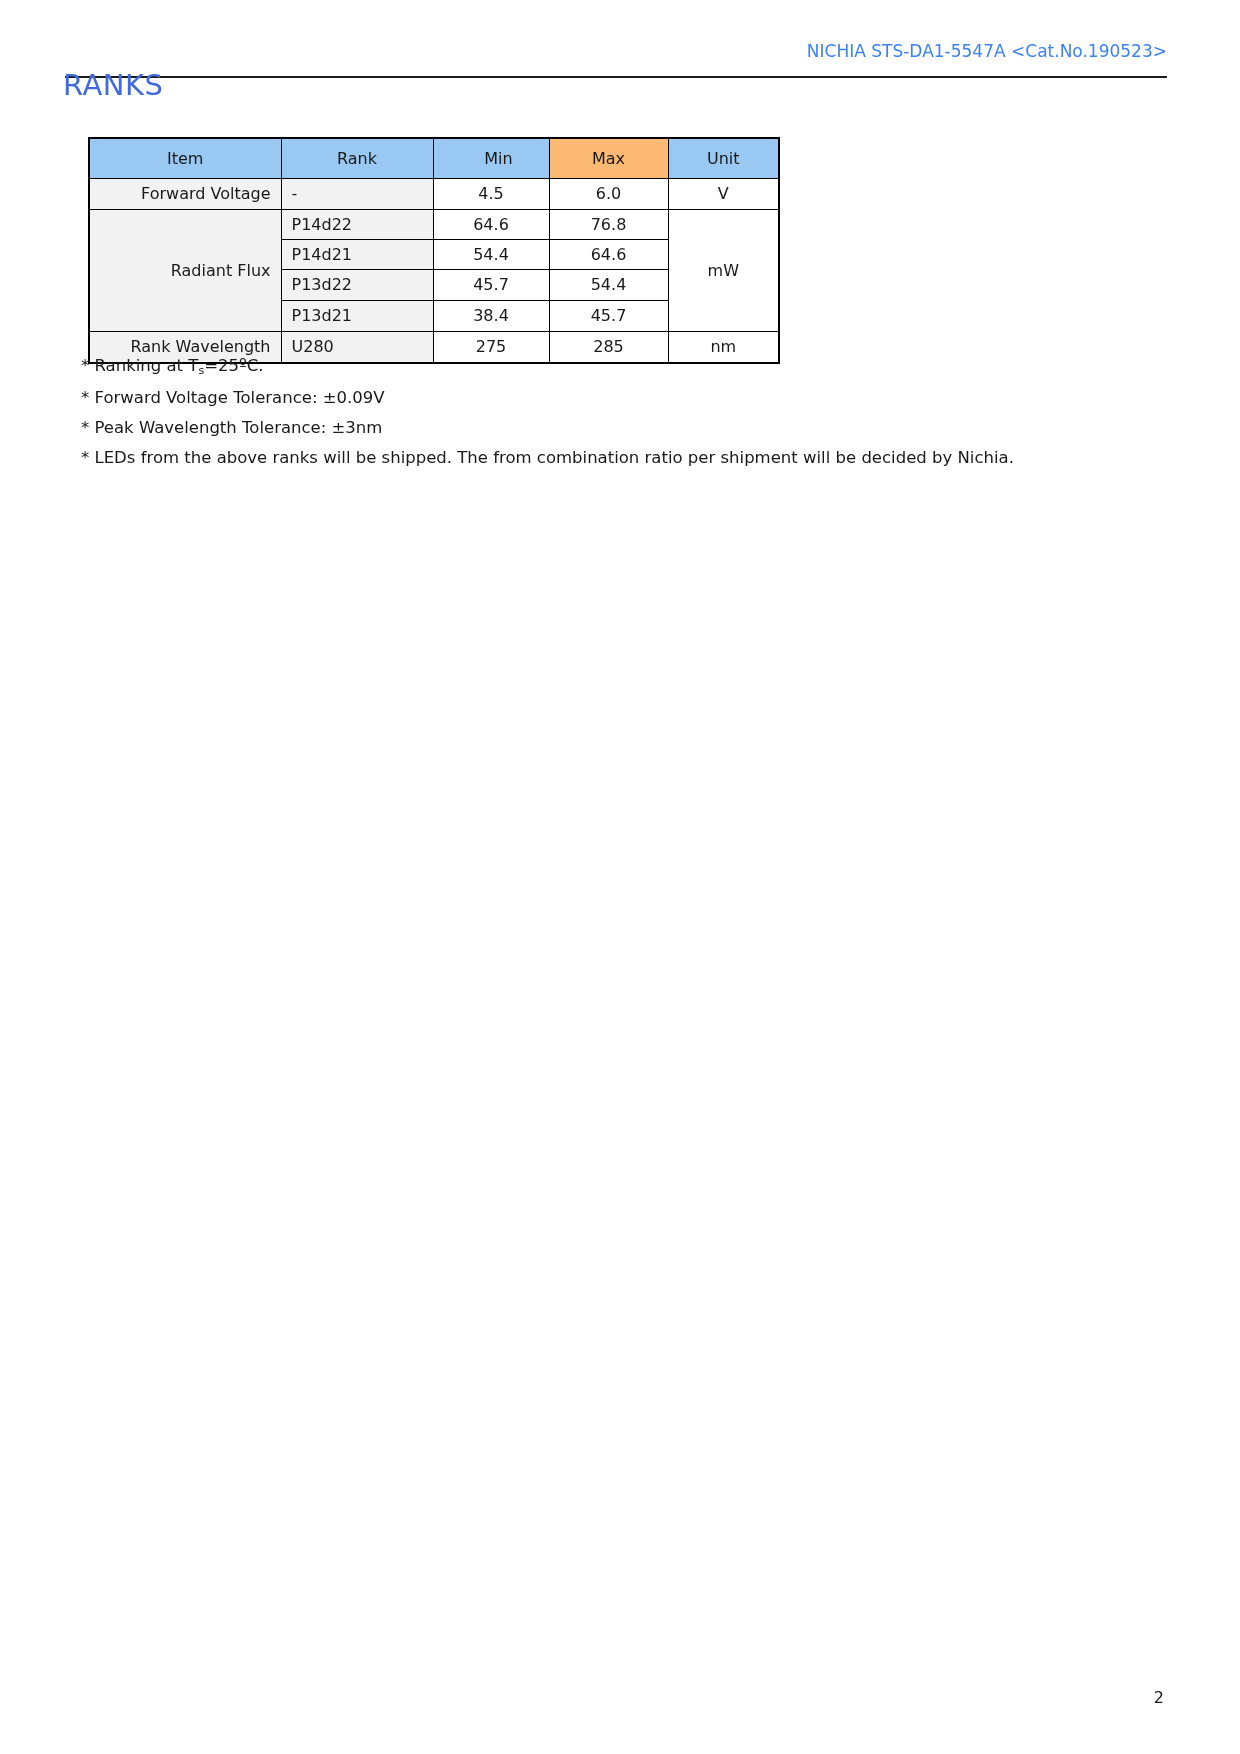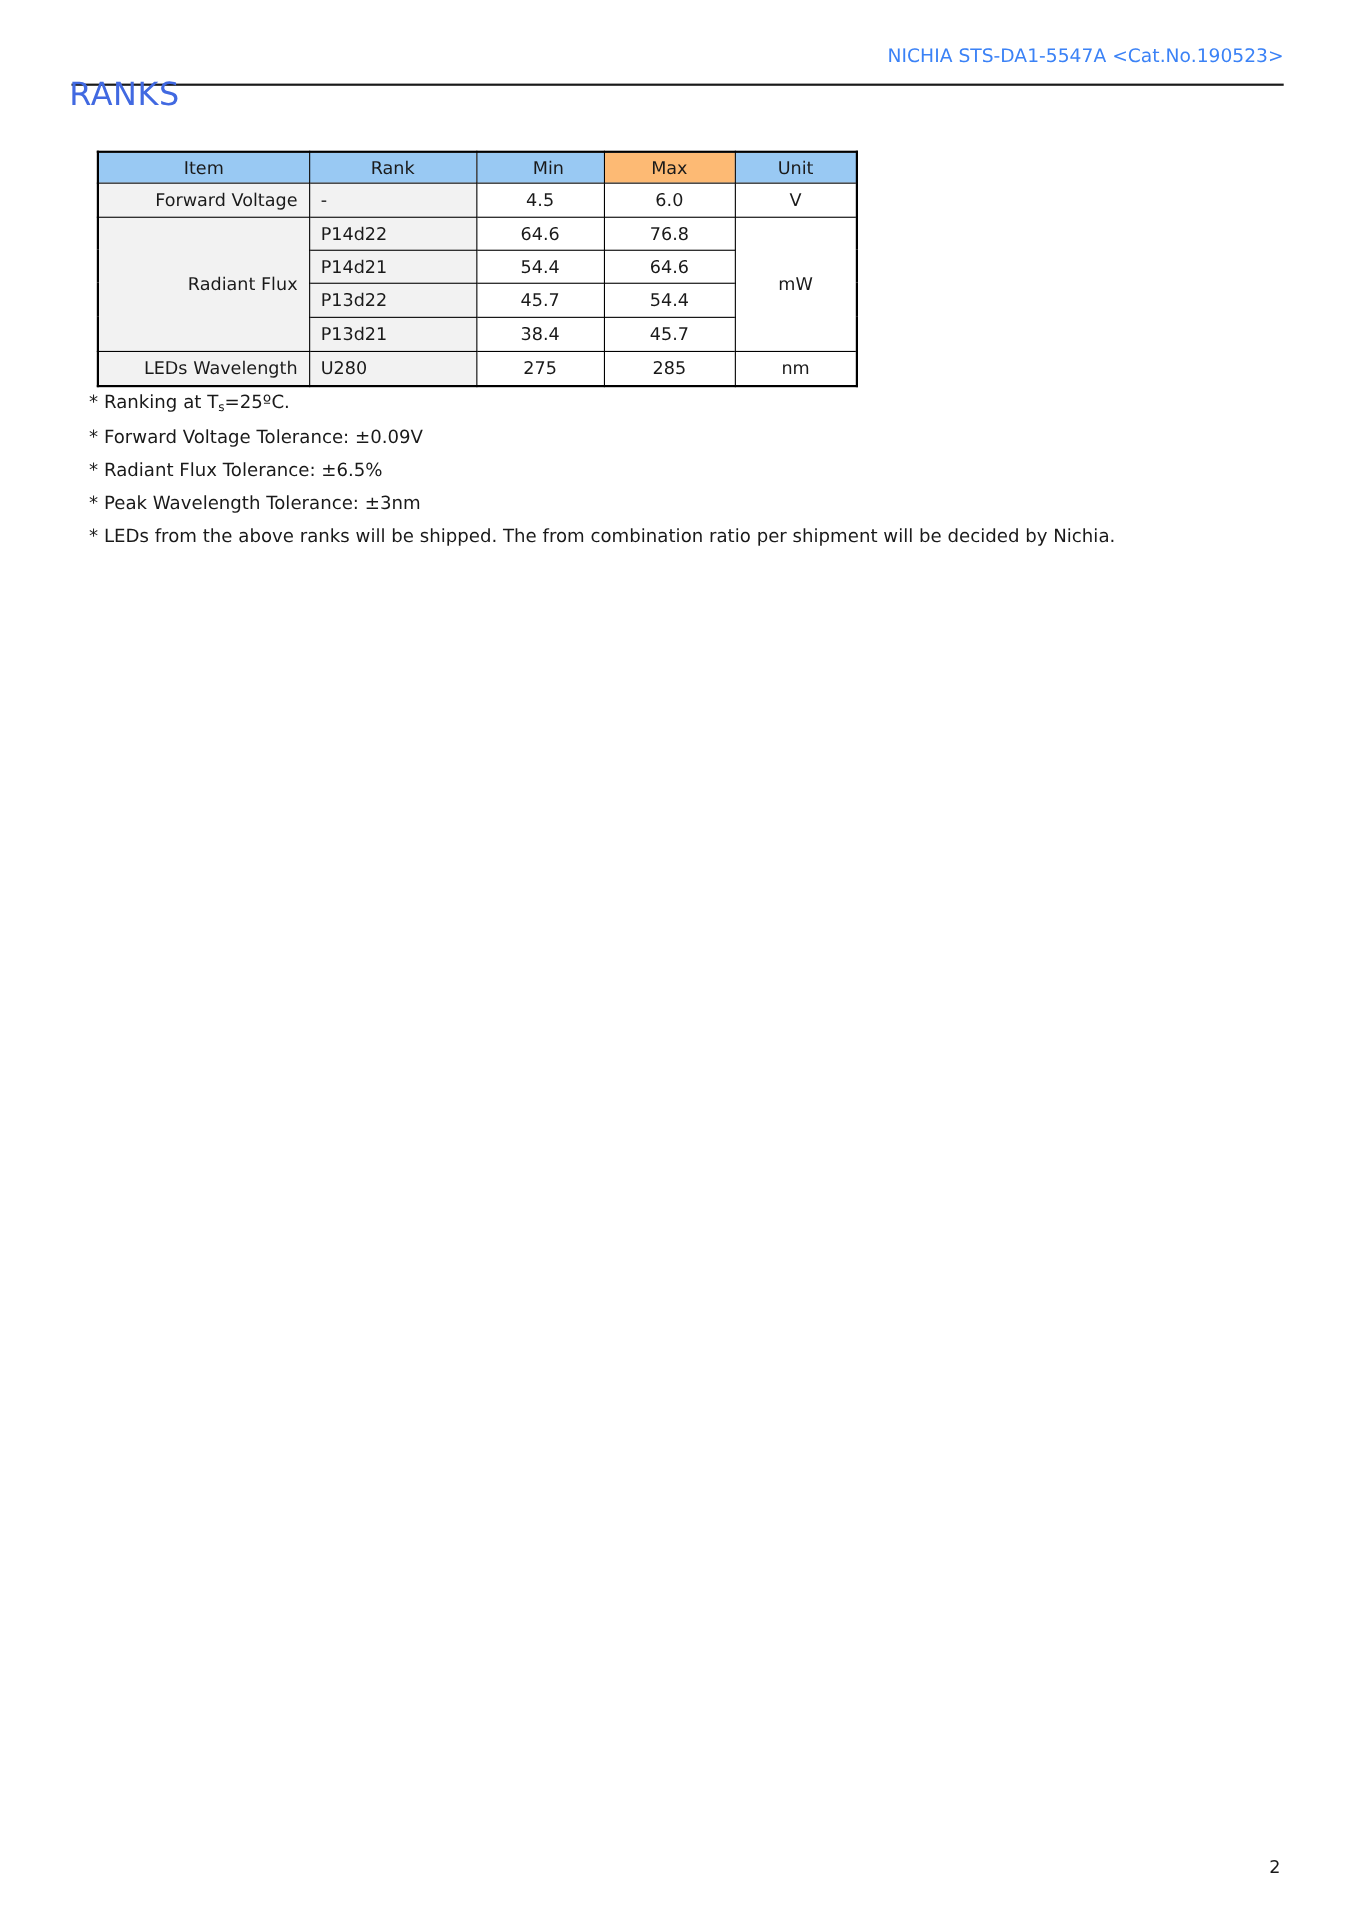--- a/index.html
+++ b/index.html
@@ -46,21 +46,21 @@
   }
   table.ranks th, table.ranks td {
     border: 1px solid #000;
     padding: 0 10px;
     vertical-align: middle;
     overflow: hidden;
   }
   table.ranks th {
     font-weight: normal;
     text-align: center;
-    height: 28px;
+    height: 40px;
     padding: 0 4px;
   }
   col.c-item { width: 192px; }
   col.c-rank { width: 152px; }
   col.c-min  { width: 116px; }
   col.c-max  { width: 119px; }
   col.c-unit { width: 111px; }
   tr.r-fv   { height: 31px; }
   tr.r-sub1 { height: 30px; }
   tr.r-sub2 { height: 30px; }
@@ -143,30 +143,29 @@
       <td class="cell-rank" style="background: rgb(242, 242, 242);">P13d22</td>
       <td class="cell-num">45.7</td>
       <td class="cell-num">54.4</td>
     </tr>
     <tr class="r-sub4">
       <td class="cell-rank" style="background: rgb(242, 242, 242);">P13d21</td>
       <td class="cell-num">38.4</td>
       <td class="cell-num">45.7</td>
     </tr>
     <tr class="r-pw">
-      <td class="cell-item" style="background: rgb(242, 242, 242);">LEDs Wavelength</td>
+      <td class="cell-item" style="background: rgb(242, 242, 242);">Rank Wavelength</td>
       <td class="cell-rank" style="background: rgb(242, 242, 242);">U280</td>
       <td class="cell-num">275</td>
       <td class="cell-num">285</td>
       <td class="cell-unit">nm</td>
     </tr>
   </tbody>
 </table>
 
 <div class="notes">
   <p><span>* Ranking at T</span><sub>s</sub><span>=25ºC.</span></p>
   <p>* Forward Voltage Tolerance: ±0.09V</p>
-  <p>* Radiant Flux Tolerance: ±6.5%</p>
   <p>* Peak Wavelength Tolerance: ±3nm</p>
   <p>* LEDs from the above ranks will be shipped. The from combination ratio per shipment will be decided by Nichia.</p>
 </div>
 
 <div class="page-number">2</div>
 
 </body></html>

